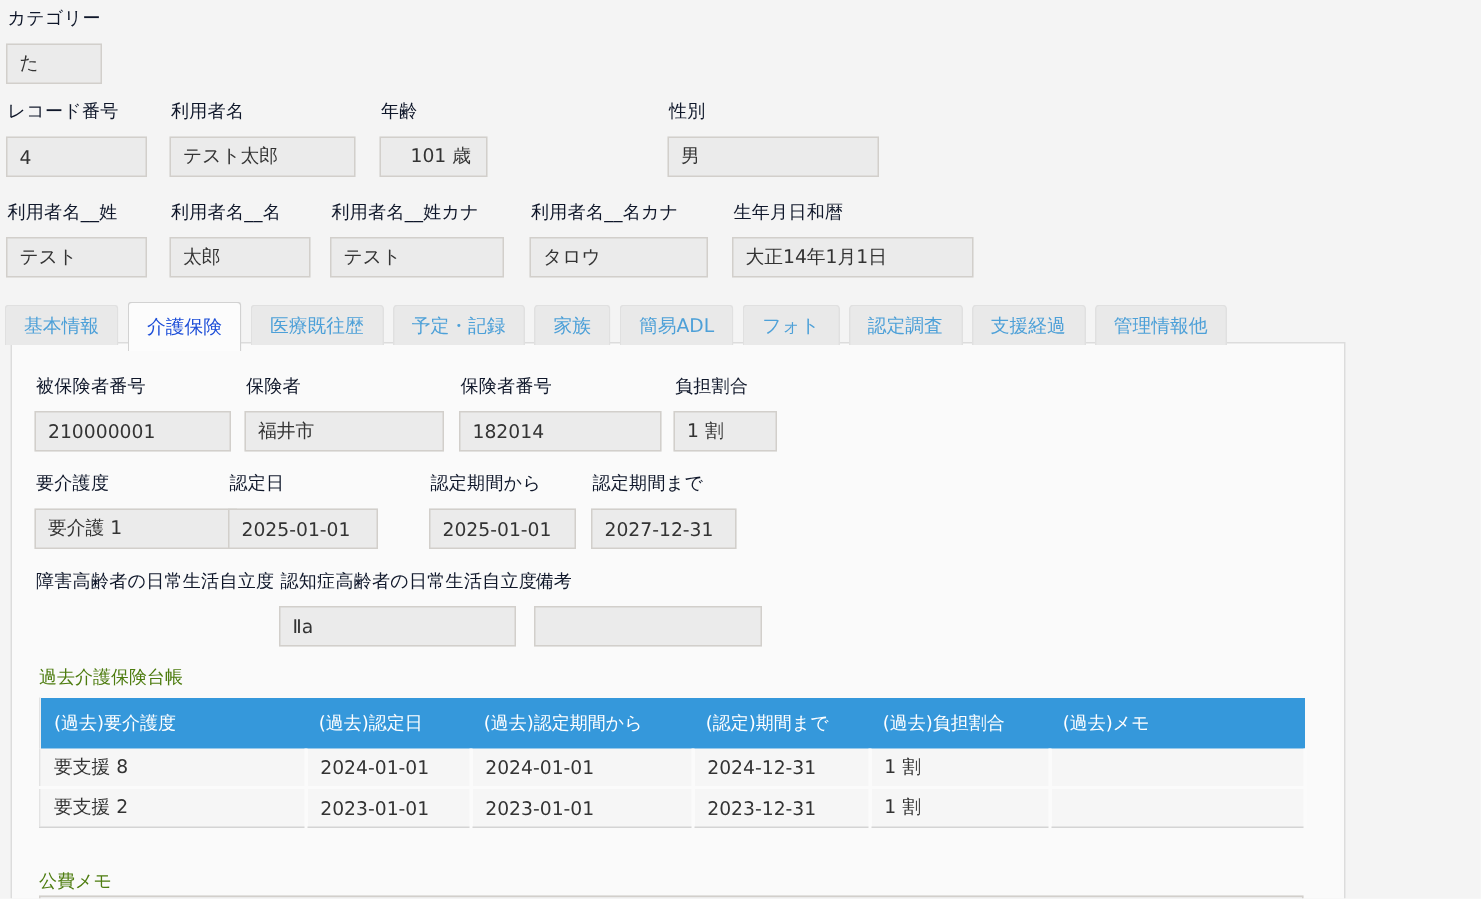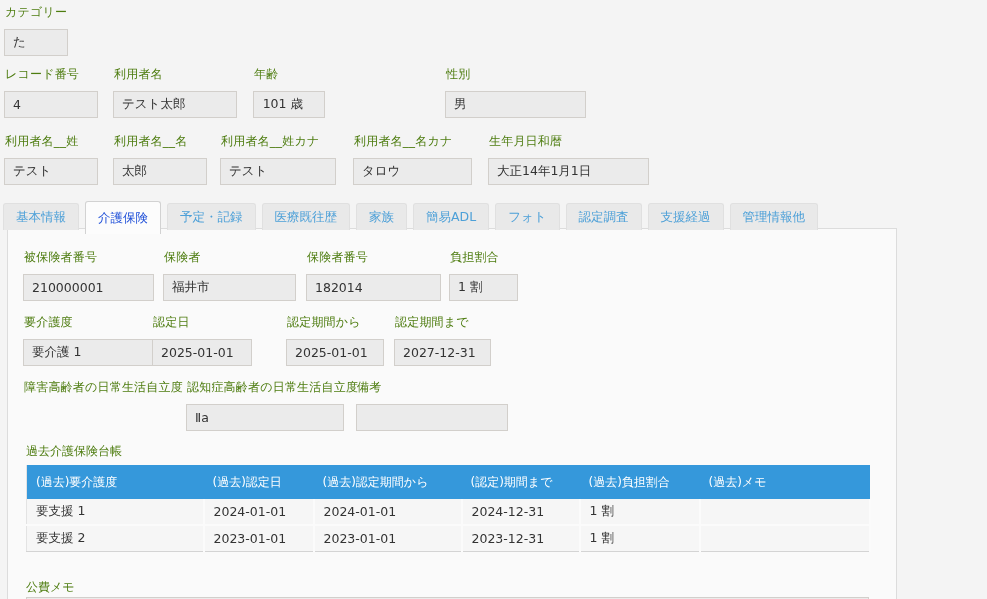--- a/index.html
+++ b/index.html
@@ -1,25 +1,25 @@
 <!DOCTYPE html>
 <html><head>
 <meta charset="utf-8">
 <style>
   html,body{margin:0;padding:0}
   body{font-family:"DejaVu Sans","Liberation Sans",sans-serif;background:#f4f4f4}
   #screen{position:relative;width:987px;height:599px;background:#f4f4f4;overflow:hidden}
 
   
   .g{position:absolute}
-  .lb{display:block;font-size:12px;color:#4d7c0f;margin:0 0 8px 1px;white-space:nowrap;letter-spacing:.2px}
+  .lb{display:block;font-size:12px;color:#0f172a;margin:0 0 8px 1px;white-space:nowrap;letter-spacing:.2px}
   .g input{display:block;box-sizing:border-box;width:100%;height:27px;background:#ebebeb;
     border:1px solid #d2cfcb;color:#333;font-family:"DejaVu Sans","Liberation Sans",sans-serif;
     font-size:12.5px;padding:0 8px;outline:none}
-  .num input{text-align:right;padding-right:21px}
+  .num input{text-align:right;padding-right:10px}
 
   
   .tabs{position:absolute;left:3px;top:201px;display:flex;align-items:flex-end;gap:6px;z-index:3}
   .tab{box-sizing:border-box;height:27px;line-height:25px;padding:0 12px;background:#e9e9e9;
     border:1px solid #e0e0e0;border-bottom:none;border-radius:3px 3px 0 0;color:#4da0d8;
     font-size:12.5px;white-space:nowrap;cursor:pointer}
   .tab.active{background:#fcfcfc;color:#1d4ed8;height:33px;line-height:31px;margin-bottom:-4px;
     border:1px solid #d2d2d2;border-bottom:none;z-index:4}
 
   
@@ -84,22 +84,22 @@
     <input readonly="" value="タロウ" style="">
   </div>
   <div class="g" style="left:488px;top:133px;width:161px">
     <span class="lb">生年月日和暦</span>
     <input readonly="" value="大正14年1月1日" style="">
   </div>
 
   <div class="tabs">
     <div class="tab">基本情報</div>
     <div class="tab active">介護保険</div>
+    <div class="tab">医療既往歴</div>
     <div class="tab">予定・記録</div>
-    <div class="tab">医療既往歴</div>
     <div class="tab">家族</div>
     <div class="tab">簡易ADL</div>
     <div class="tab">フォト</div>
     <div class="tab">認定調査</div>
     <div class="tab">支援経過</div>
     <div class="tab">管理情報他</div>
   </div>
 
   <div class="panel">
 
@@ -164,21 +164,21 @@
           <th>(過去)要介護度</th>
           <th>(過去)認定日</th>
           <th>(過去)認定期間から</th>
           <th>(認定)期間まで</th>
           <th>(過去)負担割合</th>
           <th>(過去)メモ</th>
         </tr>
       </thead>
       <tbody>
         <tr>
-          <td>要支援 1</td>
+          <td>要支援 8</td>
           <td>2024-01-01</td>
           <td>2024-01-01</td>
           <td>2024-12-31</td>
           <td>1 割</td>
           <td></td>
         </tr>
         <tr>
           <td>要支援 2</td>
           <td>2023-01-01</td>
           <td>2023-01-01</td>

